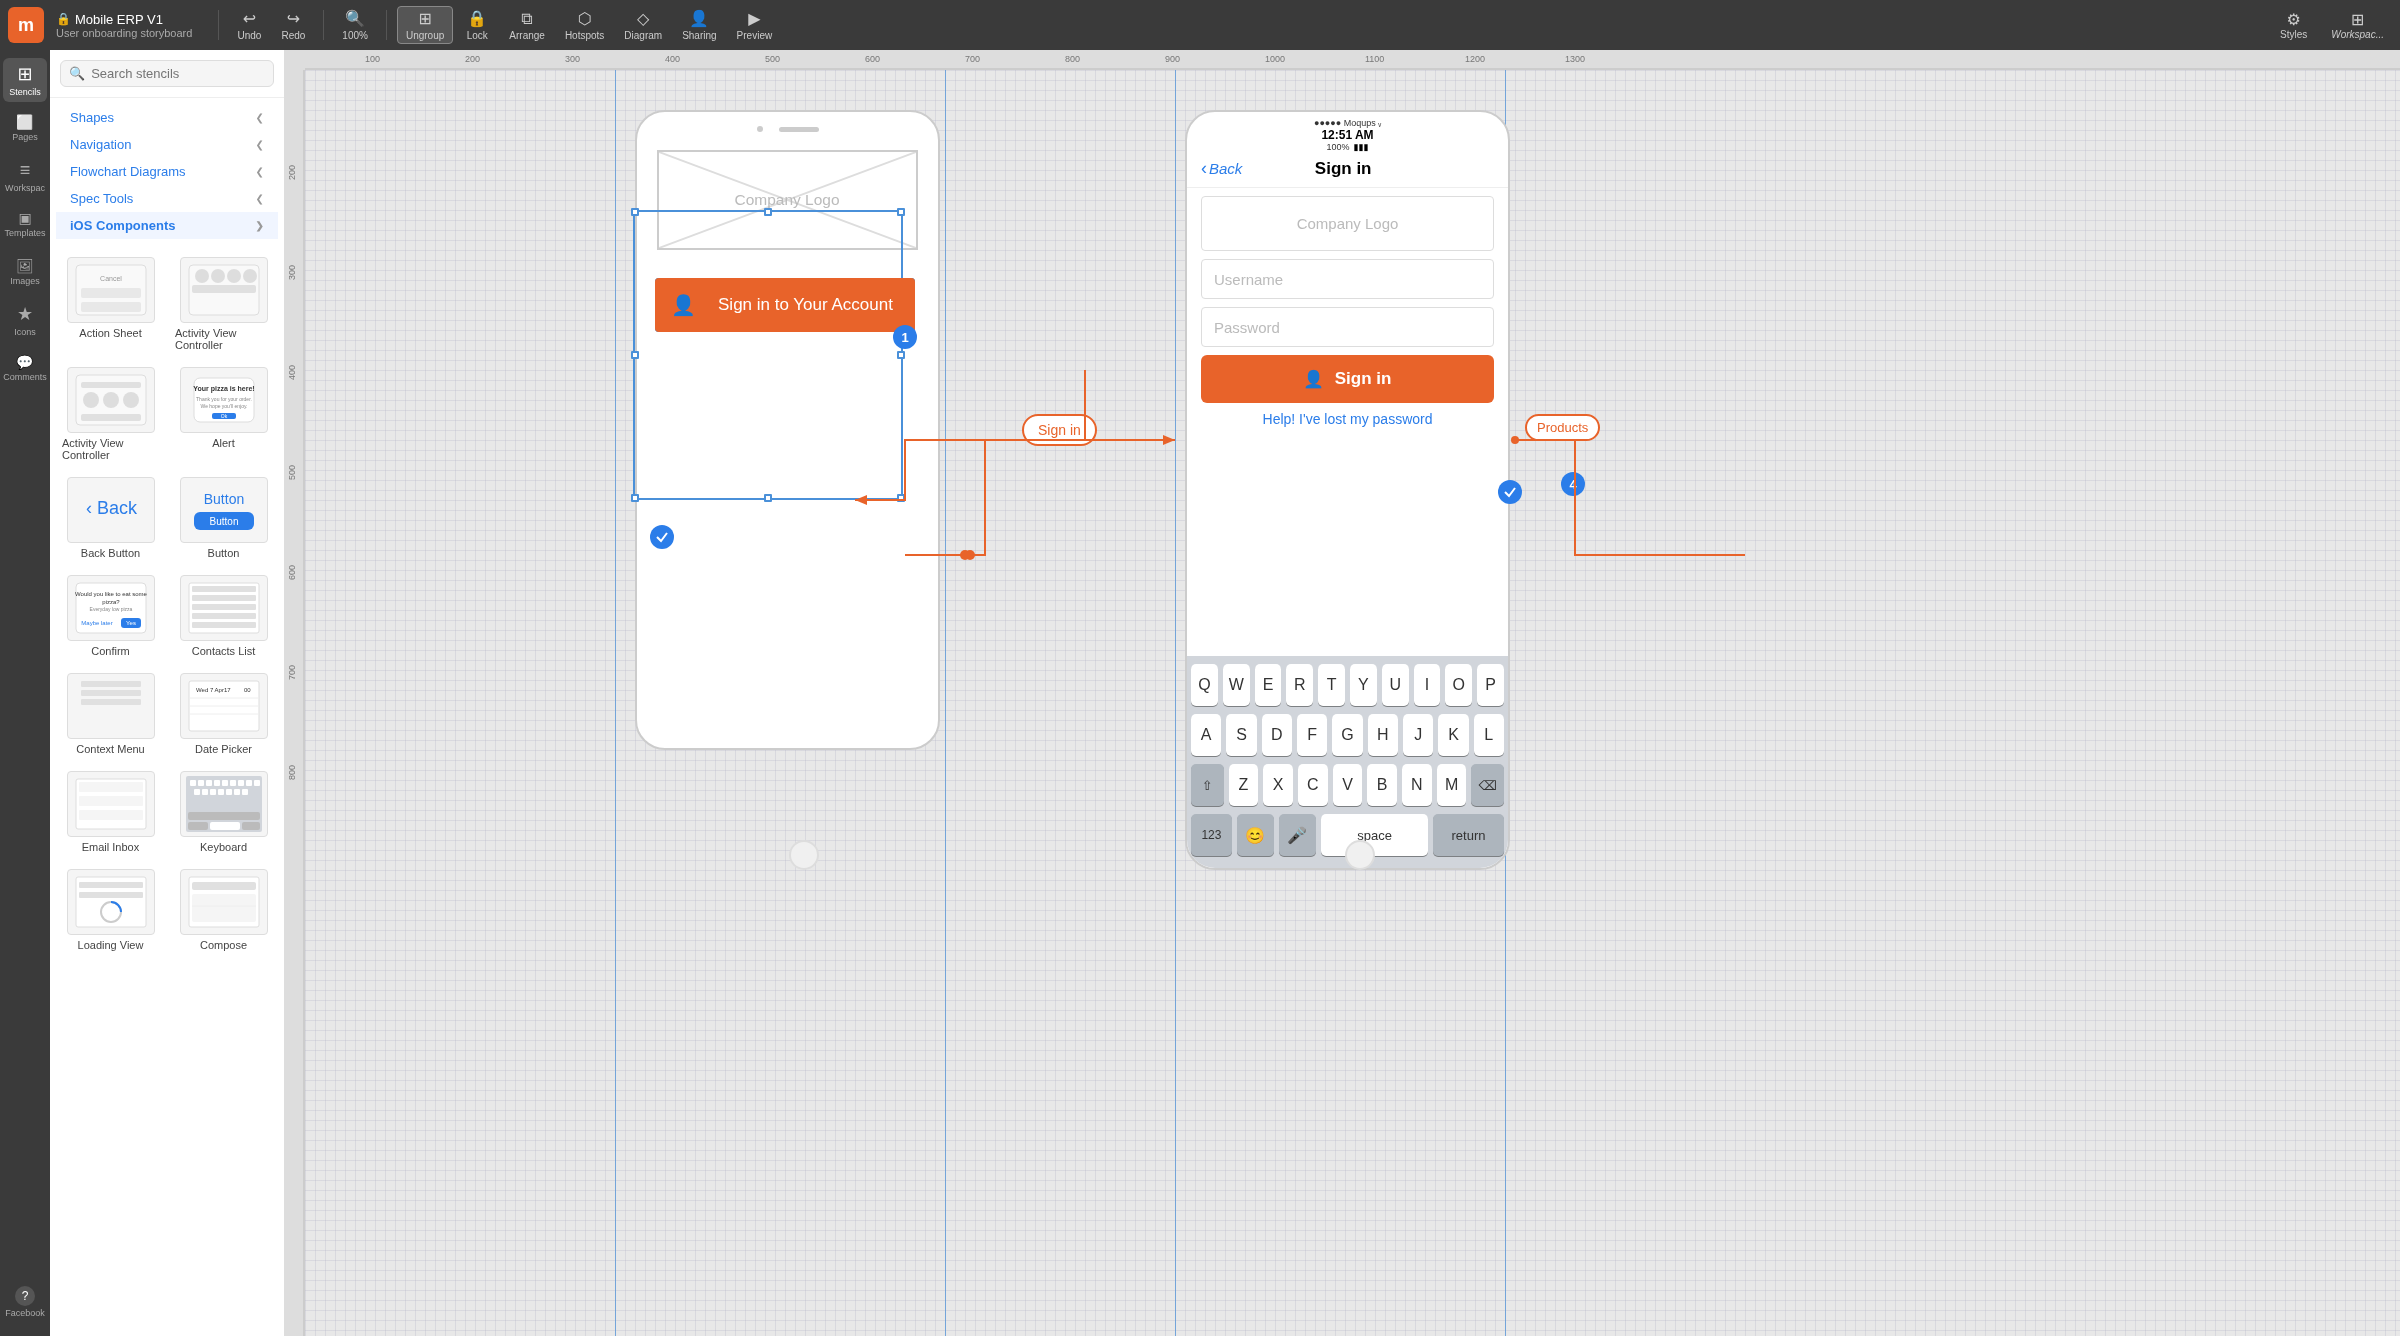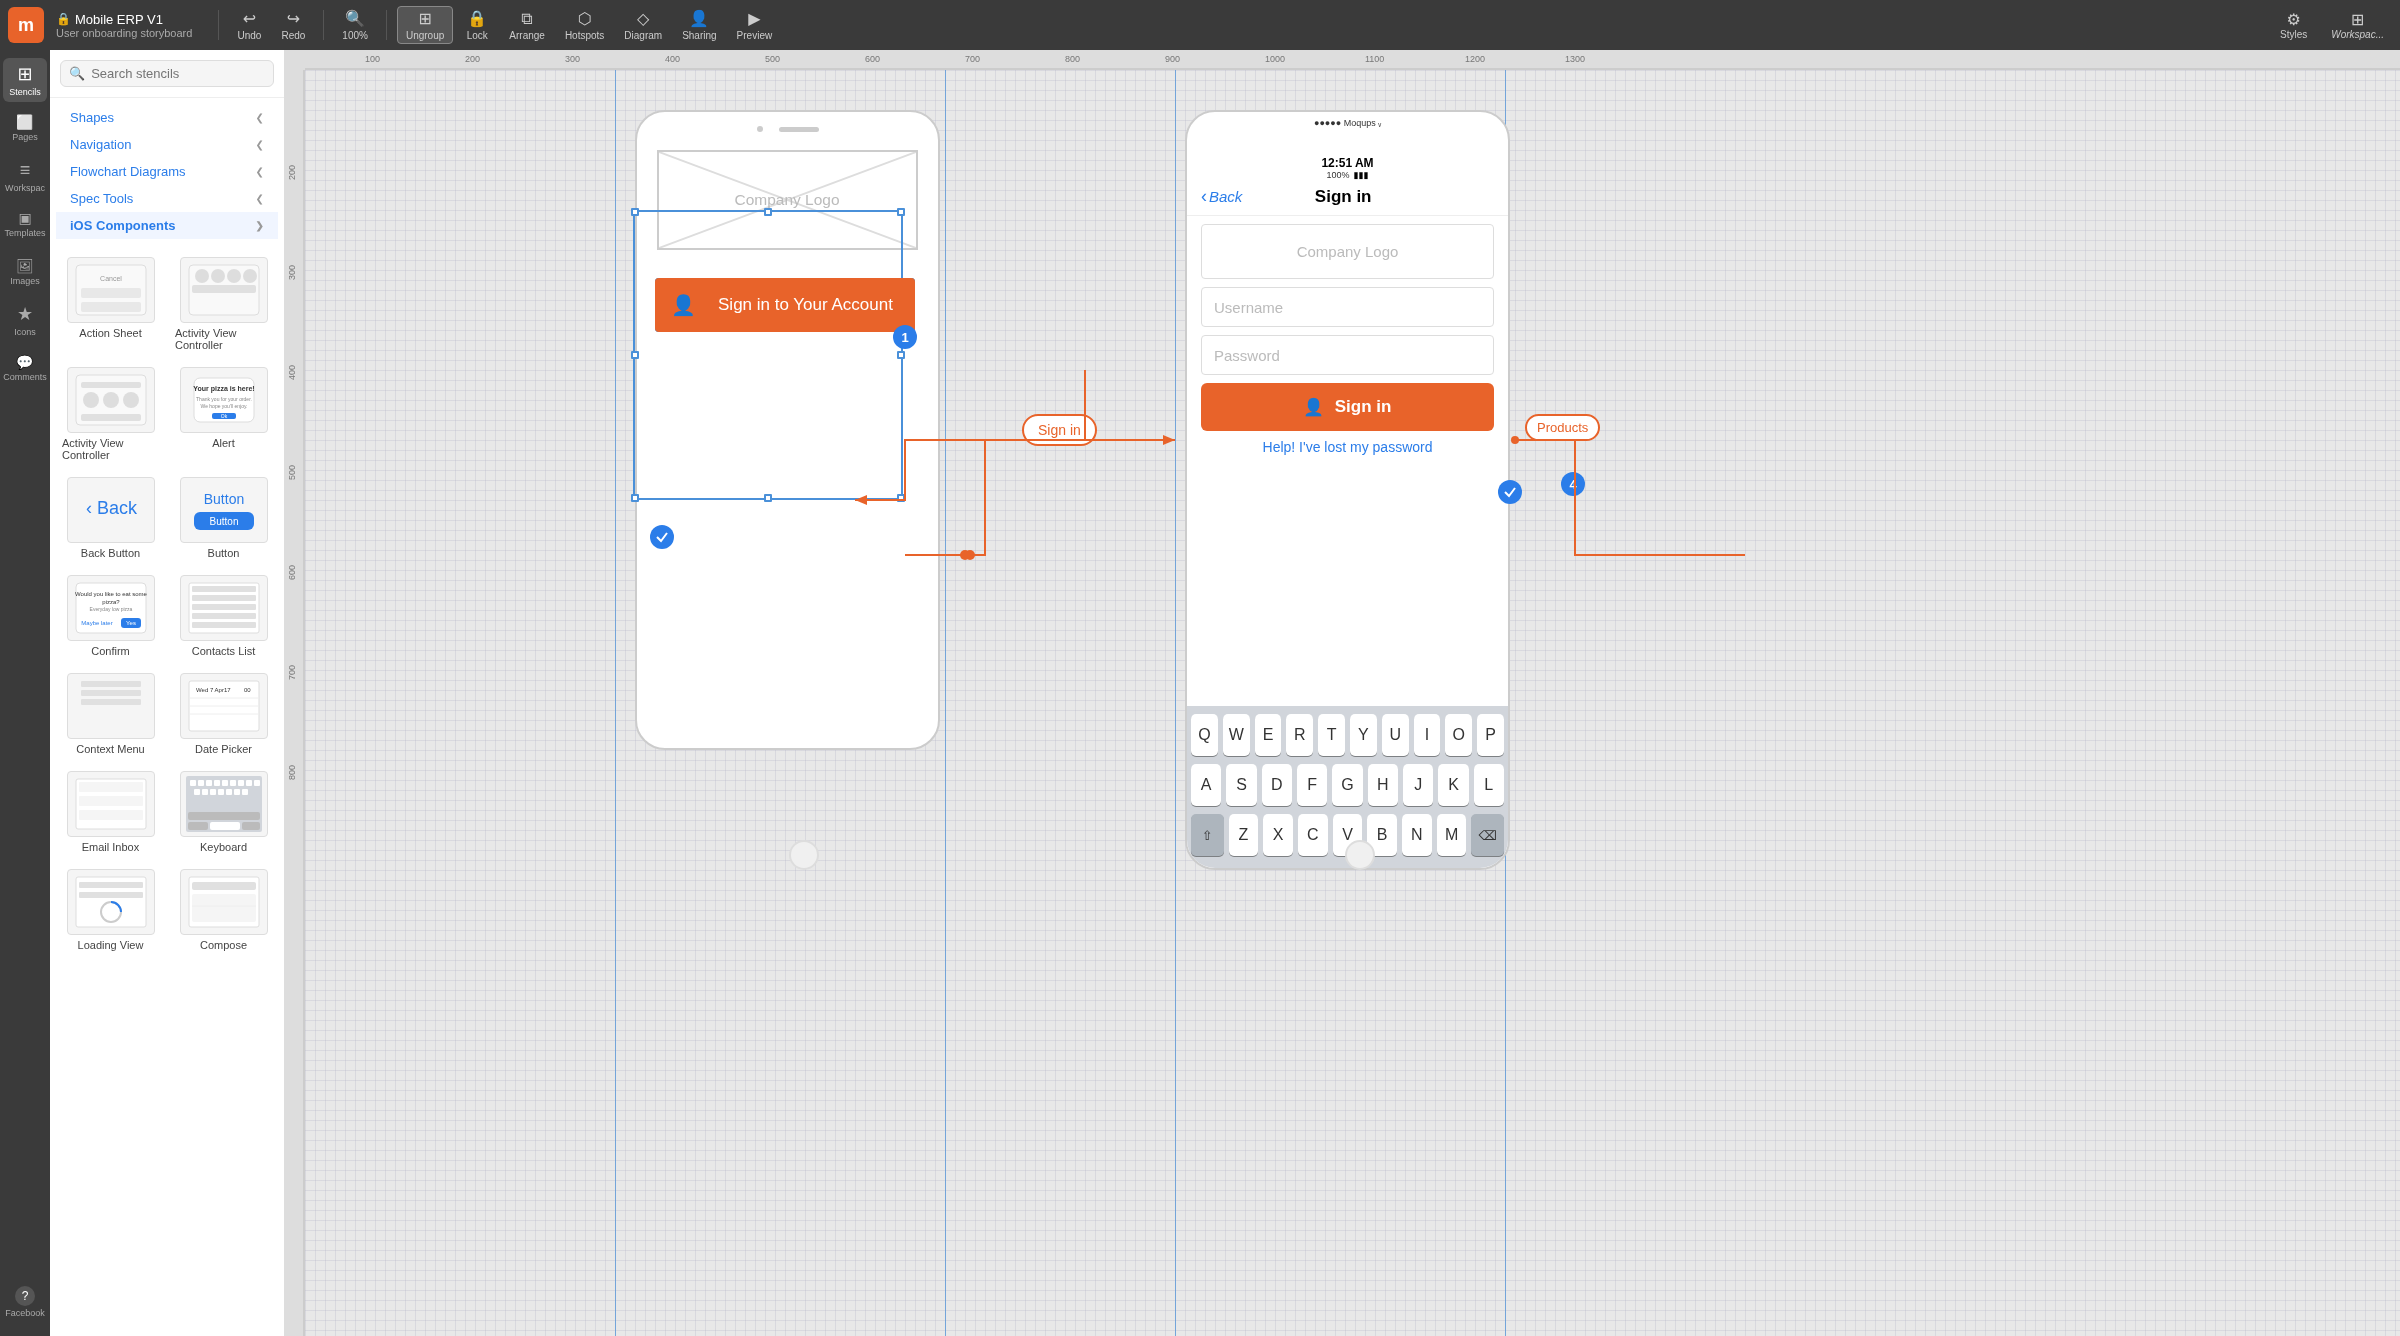--- a/index.html
+++ b/index.html
@@ -226,21 +226,21 @@
       background: #adb5bd; color: #333;
     }
 
     
     .status-bar {
       display: flex; align-items: center; justify-content: space-between;
       padding: 4px 12px; font-size: 11px;
       background: transparent;
     }
     .status-left { display: flex; gap: 4px; align-items: center; }
-    .status-center { font-size: 12px; font-weight: 600; margin-top: 28px; }
+    .status-center { font-size: 12px; font-weight: 600; }
     .status-right { display: flex; gap: 4px; align-items: center; font-size: 11px; }
 
     
     .nav-bar {
       display: flex; align-items: center;
       padding: 8px 12px; border-bottom: 1px solid #eee;
     }
     .nav-back { color: #2b7de9; font-size: 15px; display: flex; align-items: center; gap: 2px; }
     .nav-title { flex: 1; text-align: center; font-size: 17px; font-weight: 600; }
 
@@ -780,20 +780,27 @@
             <div class="key">Z</div>
             <div class="key">X</div>
             <div class="key">C</div>
             <div class="key">V</div>
             <div class="key">B</div>
             <div class="key">N</div>
             <div class="key">M</div>
             <div class="key key-dark" style="width:46px;font-size:13px;">⌫</div>
           </div>
 
+          <div class="key-row">
+            <div class="key key-dark" style="width:46px;font-size:12px;">123</div>
+            <div class="key key-dark" style="width:42px;font-size:16px;">😊</div>
+            <div class="key key-dark" style="width:42px;font-size:16px;">🎤</div>
+            <div class="key" style="width:120px;font-size:13px;">space</div>
+            <div class="key key-dark" style="width:80px;font-size:13px;">return</div>
+          </div>
         </div>
       </div>
 
       <div class="flow-badge flow-badge-check" style="position:absolute;right:-12px;top:370px;">
         <svg width="14" height="14" viewBox="0 0 14 14">
           <path d="M2 7 L6 11 L12 3" stroke="white" stroke-width="2" fill="none"></path>
         </svg>
       </div>
     </div>
 

